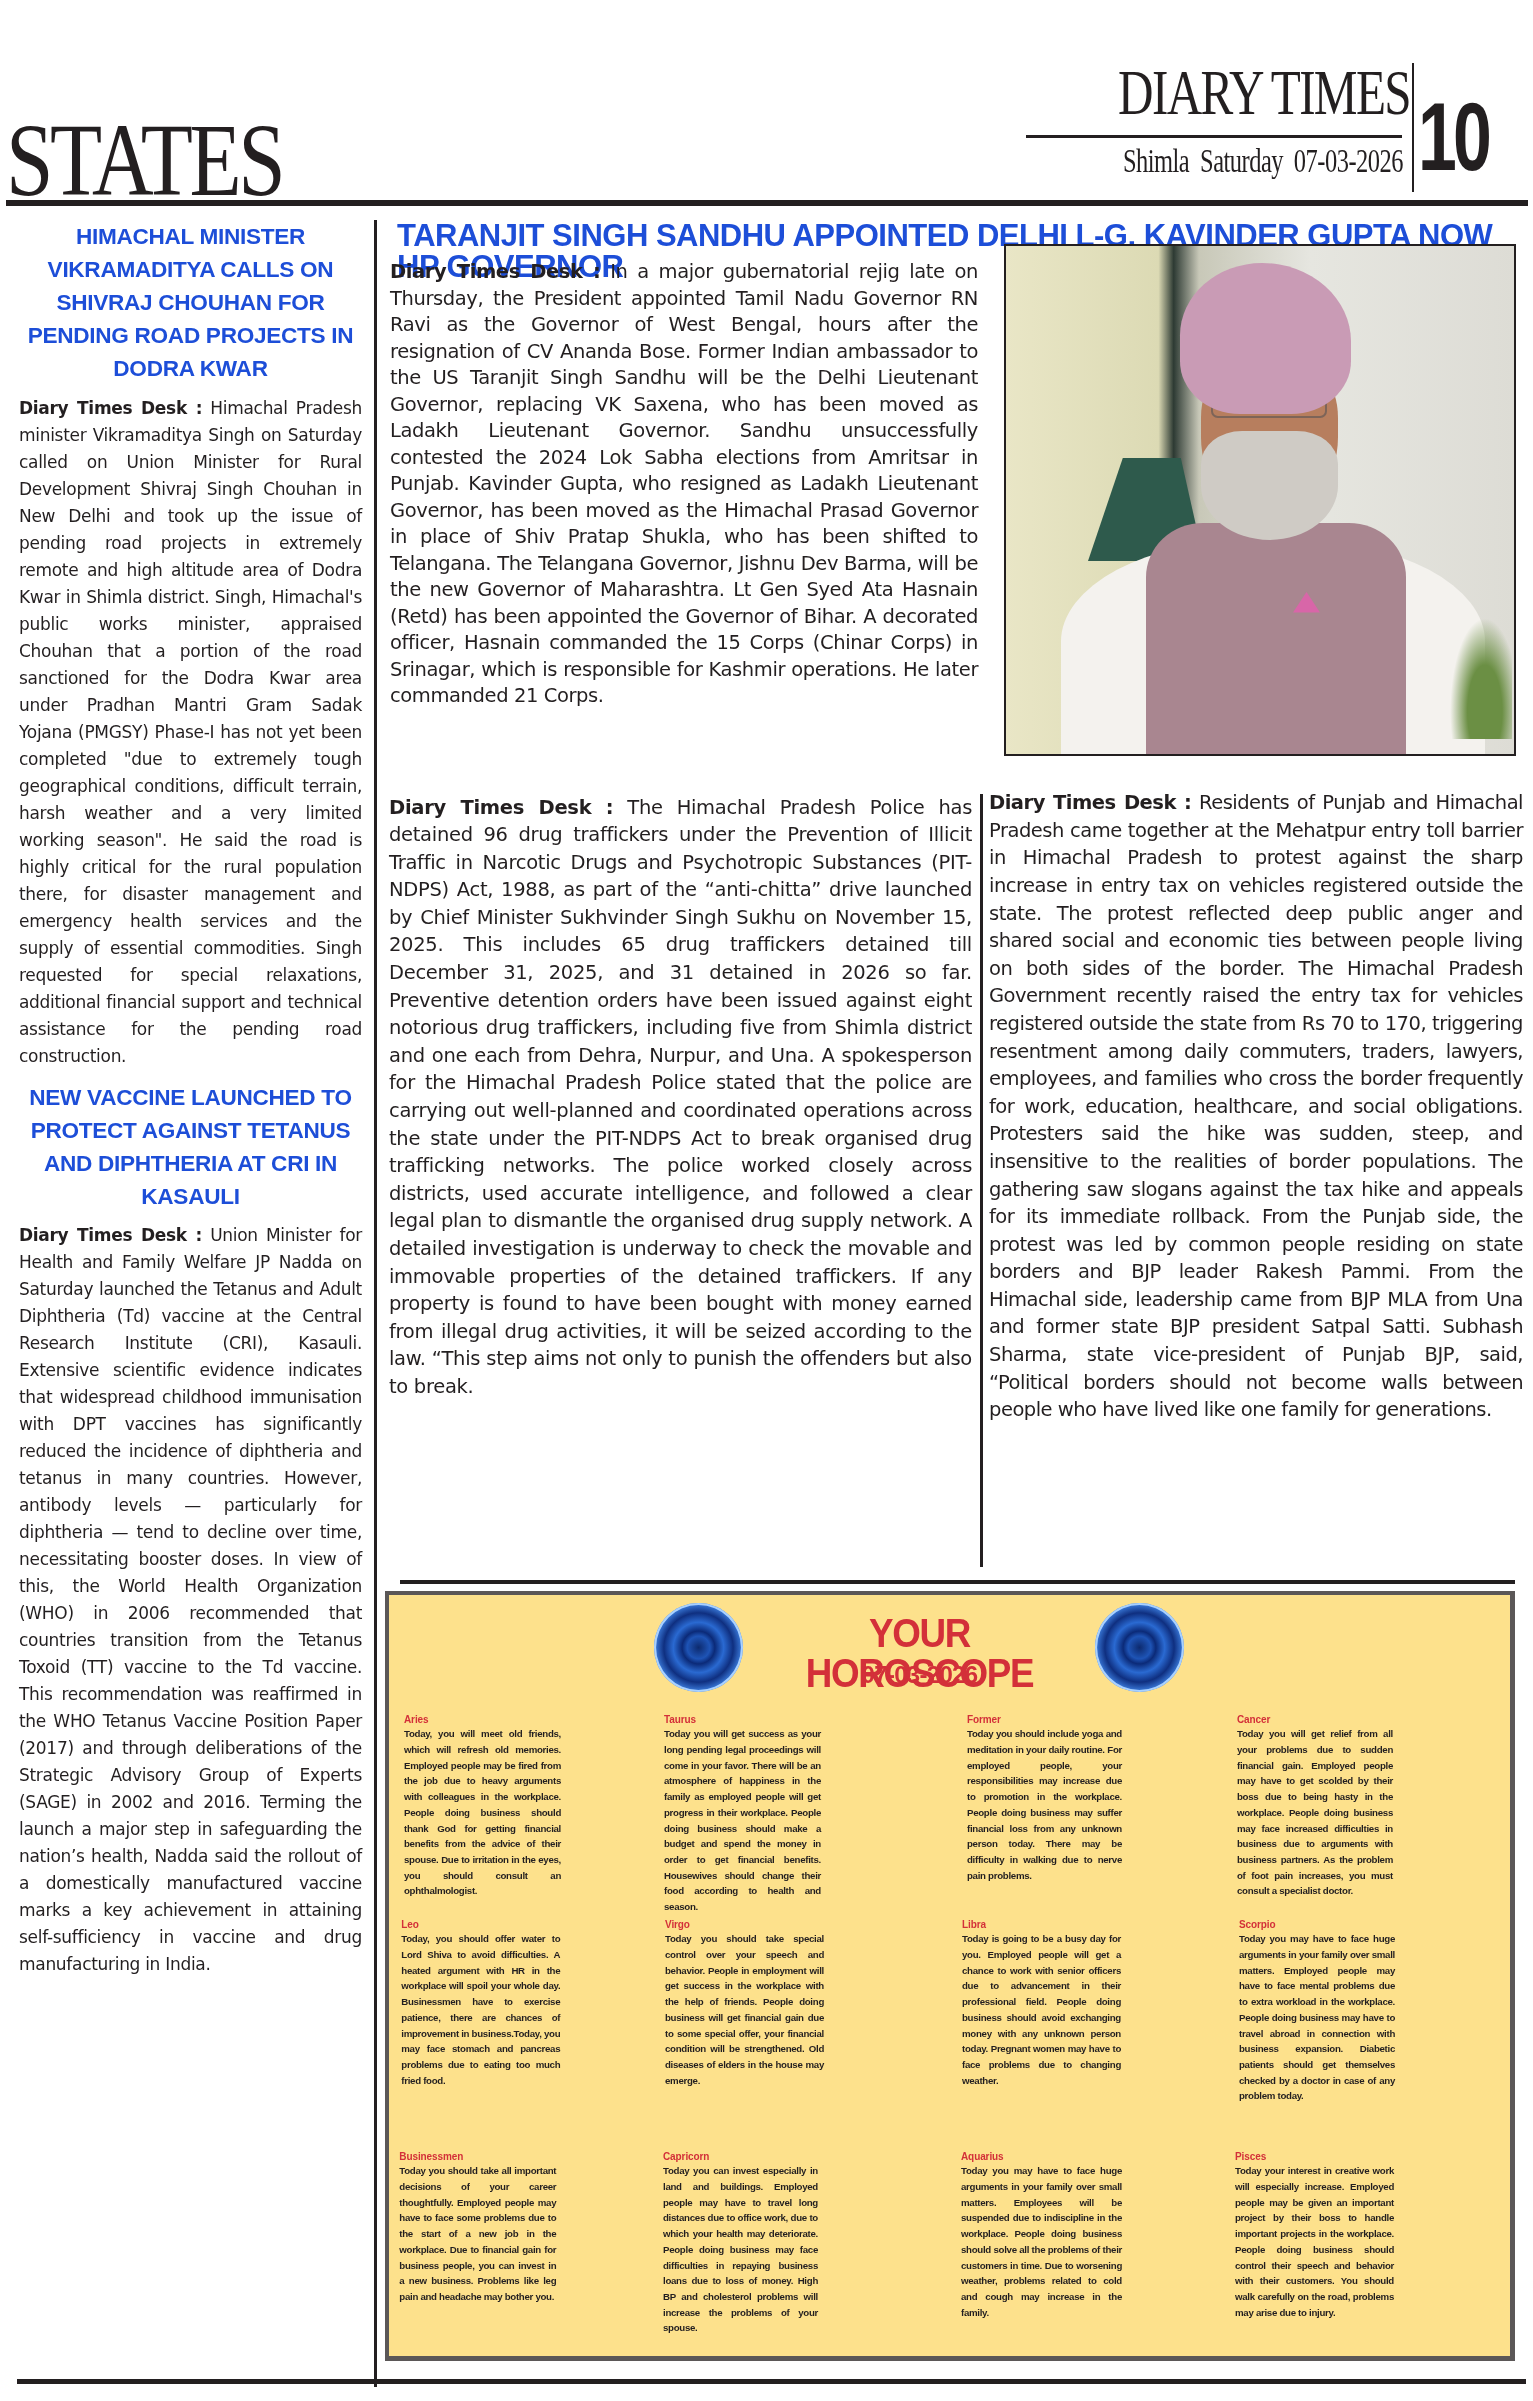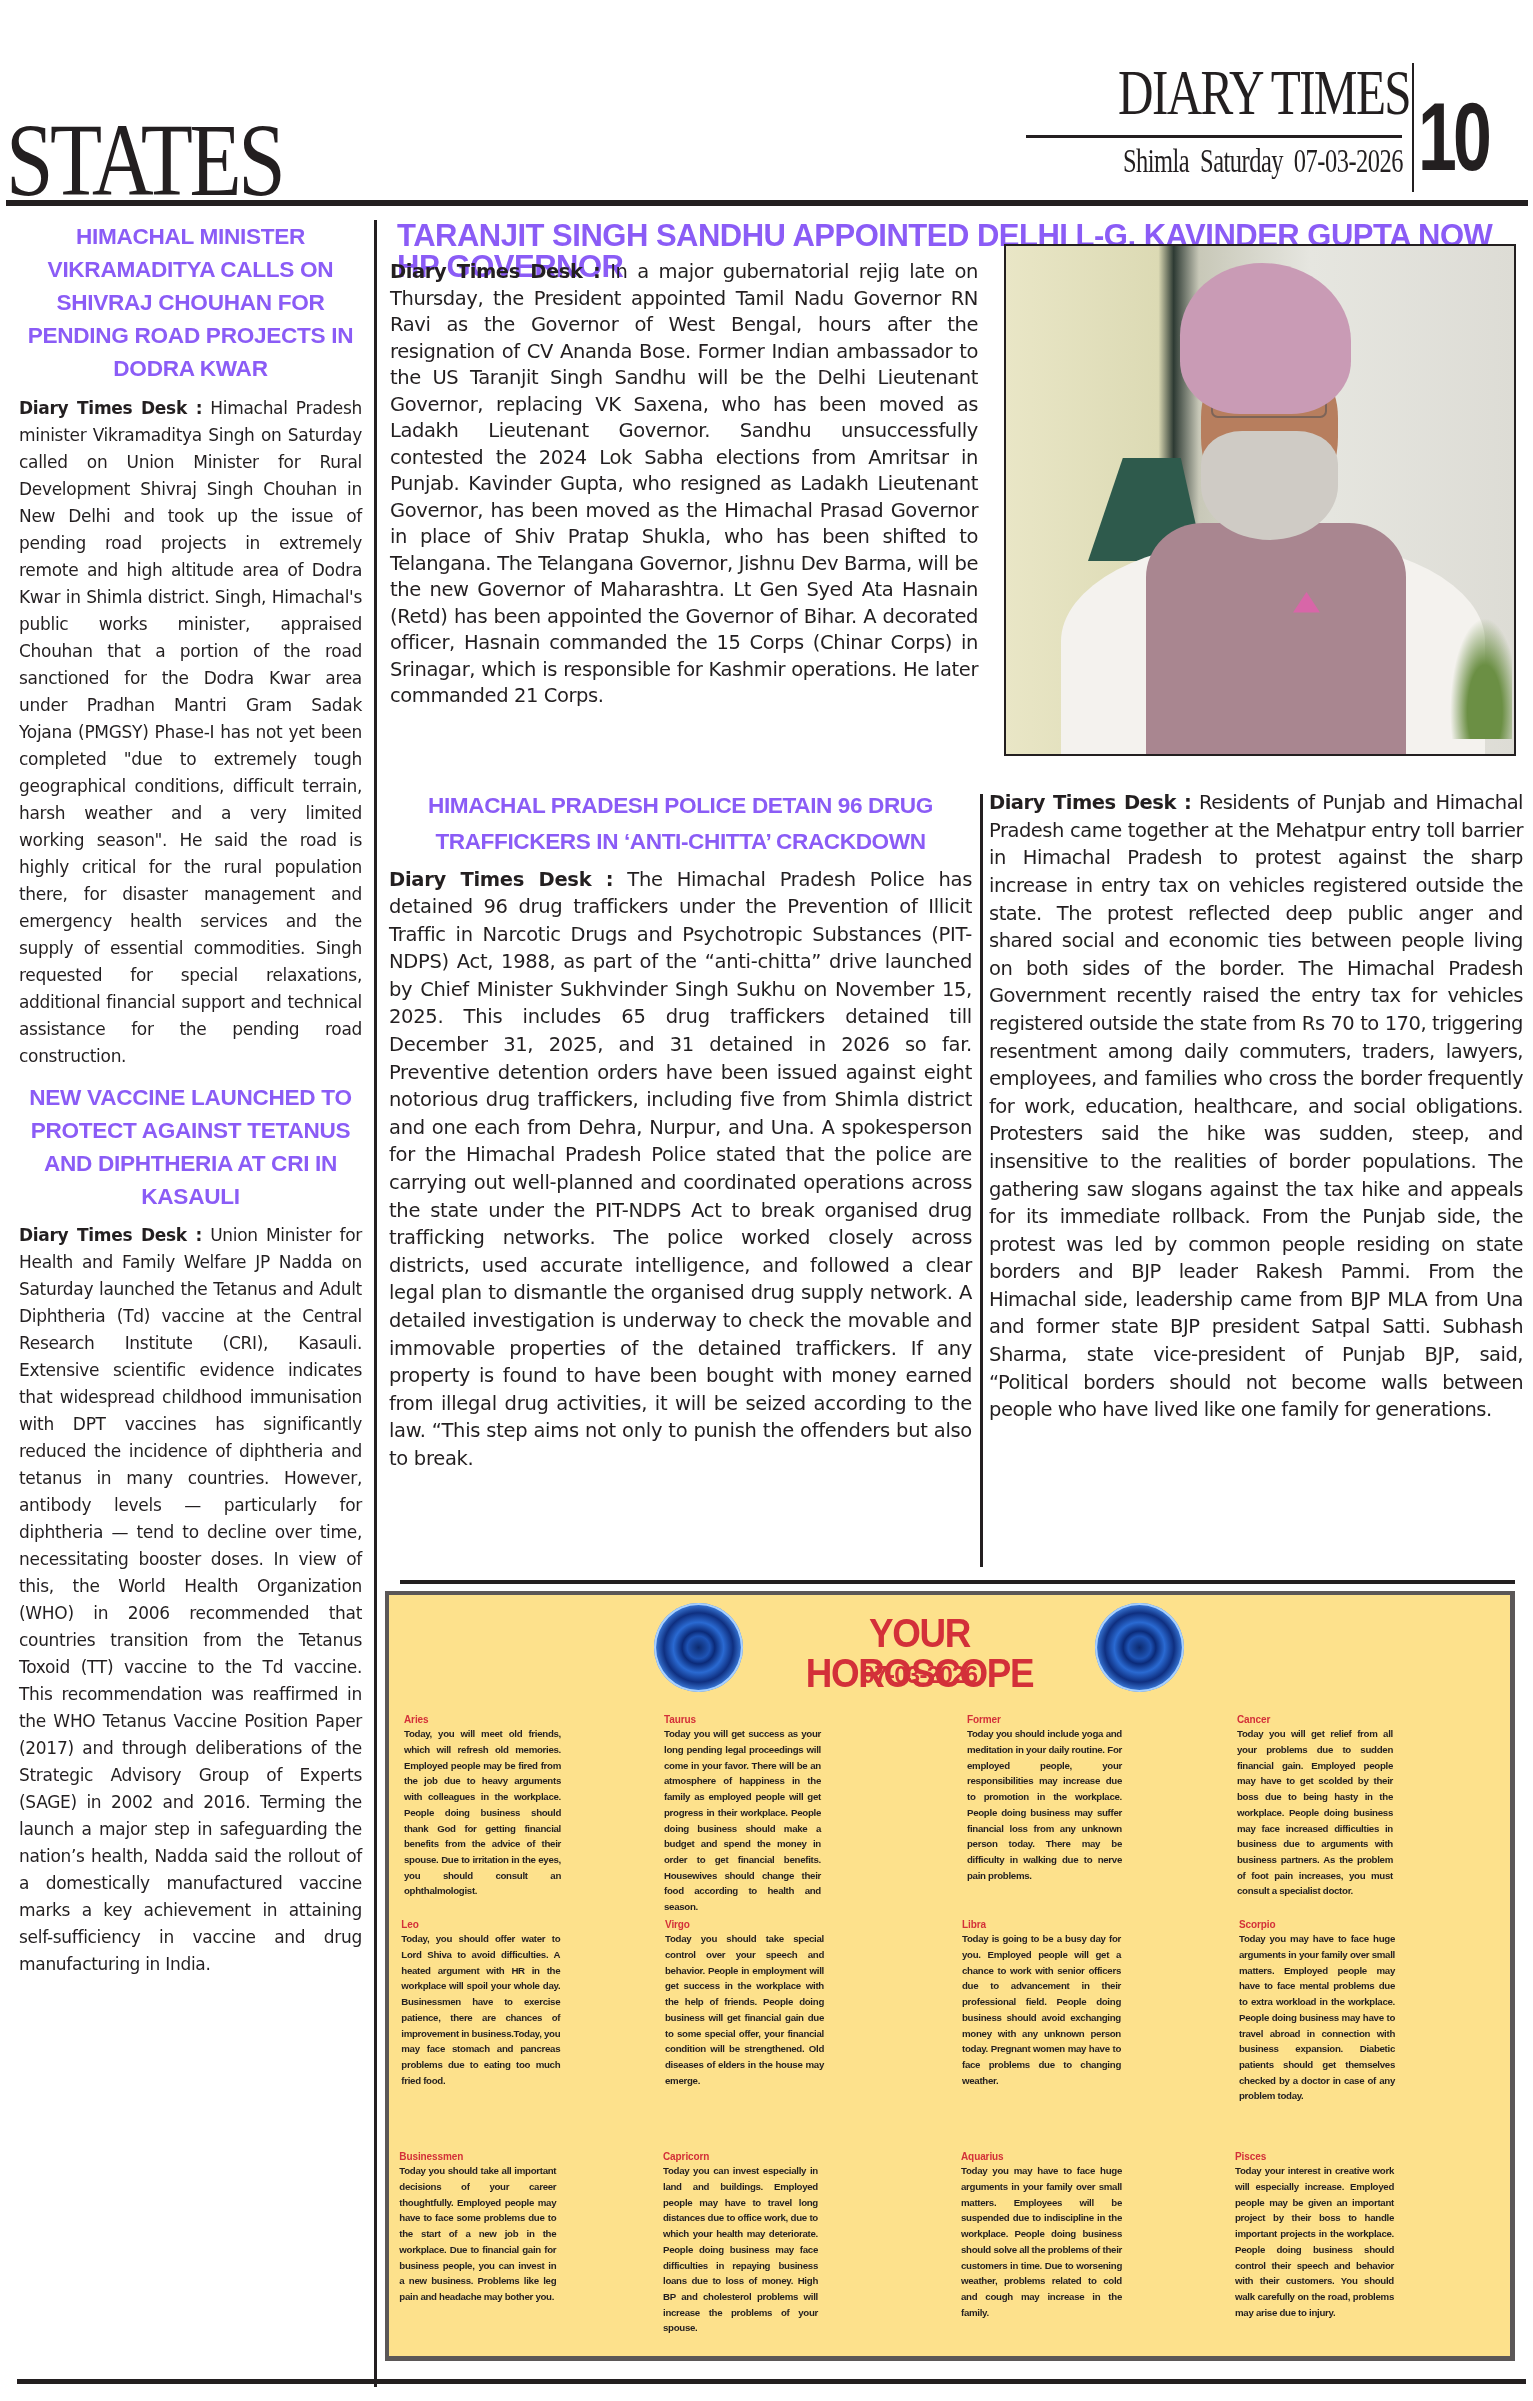--- a/index.html
+++ b/index.html
@@ -31,21 +31,21 @@
   .page-number {
     left: 1418px; top: 88px; width: 109px;
     font-family: "Liberation Sans", sans-serif; font-weight: bold; font-size: 97px; line-height: 1;
     letter-spacing: -5.5px; transform: scaleX(0.72); transform-origin: left top;
   }
   .top-rule { left: 5.5px; top: 200px; width: 1522px; height: 5.5px; background: #231f20; }
 
   
   .hl {
     font-family: "Liberation Sans", sans-serif; font-weight: bold; text-align: center;
-    text-transform: uppercase; color: #8b5cf6;
+    text-transform: uppercase; color: #1d4ed8;
   }
   .body-text {
     font-family: "DejaVu Sans", sans-serif; text-align: justify; color: #231f20;
   }
   .body-text b { font-weight: bold; }
 
   
   .left-col { left: 19px; top: 220px; width: 343px; }
   .left-col .hl { font-size: 22.6px; line-height: 33px; letter-spacing: -0.3px; }
   .left-col .body-text { font-size: 17px; line-height: 27px; margin-top: 9.6px; letter-spacing: -0.3px; }
@@ -148,21 +148,20 @@
   <div class="vest"></div>
   <div class="pocket"></div>
   <div class="face"></div>
   <div class="beard"></div>
   <div class="glasses"></div>
   <div class="turban"></div>
   <div class="plant"></div>
 </div>
 
 <article class="abs drug-col">
-  <h2 class="hl">HIMACHAL PRADESH POLICE DETAIN 96 DRUG TRAFFICKERS IN ‘ANTI-CHITTA’ CRACKDOWN</h2>
   <p class="body-text"><b>Diary Times Desk :</b> <span>The Himachal Pradesh Police has detained 96 drug traffickers under the Prevention of Illicit Traffic in Narcotic Drugs and Psychotropic Substances (PIT-NDPS) Act, 1988, as part of the “anti-chitta” drive launched by Chief Minister Sukhvinder Singh Sukhu on November 15, 2025. This includes 65 drug traffickers detained till December 31, 2025, and 31 detained in 2026 so far. Preventive detention orders have been issued against eight notorious drug traffickers, including five from Shimla district and one each from Dehra, Nurpur, and Una. A spokesperson for the Himachal Pradesh Police stated that the police are carrying out well-planned and coordinated operations across the state under the PIT-NDPS Act to break organised drug trafficking networks. The police worked closely across districts, used accurate intelligence, and followed a clear legal plan to dismantle the organised drug supply network. A detailed investigation is underway to check the movable and immovable properties of the detained traffickers. If any property is found to have been bought with money earned from illegal drug activities, it will be seized according to the law. “This step aims not only to punish the offenders but also to break.</span></p>
 </article>
 <div class="abs mid-divider"></div>
 <article class="abs punjab-col">
   <p class="body-text"><b>Diary Times Desk :</b> <span>Residents of Punjab and Himachal Pradesh came together at the Mehatpur entry toll barrier in Himachal Pradesh to protest against the sharp increase in entry tax on vehicles registered outside the state. The protest reflected deep public anger and shared social and economic ties between people living on both sides of the border. The Himachal Pradesh Government recently raised the entry tax for vehicles registered outside the state from Rs 70 to 170, triggering resentment among daily commuters, traders, lawyers, employees, and families who cross the border frequently for work, education, healthcare, and social obligations. Protesters said the hike was sudden, steep, and insensitive to the realities of border populations. The gathering saw slogans against the tax hike and appeals for its immediate rollback. From the Punjab side, the protest was led by common people residing on state borders and BJP leader Rakesh Pammi. From the Himachal side, leadership came from BJP MLA from Una and former state BJP president Satpal Satti. Subhash Sharma, state vice-president of Punjab BJP, said, “Political borders should not become walls between people who have lived like one family for generations.</span></p>
 </article>
 <div class="abs mid-bottom-rule"></div>
 
 <section class="abs horo-box">
   <div class="wheel left"></div>

